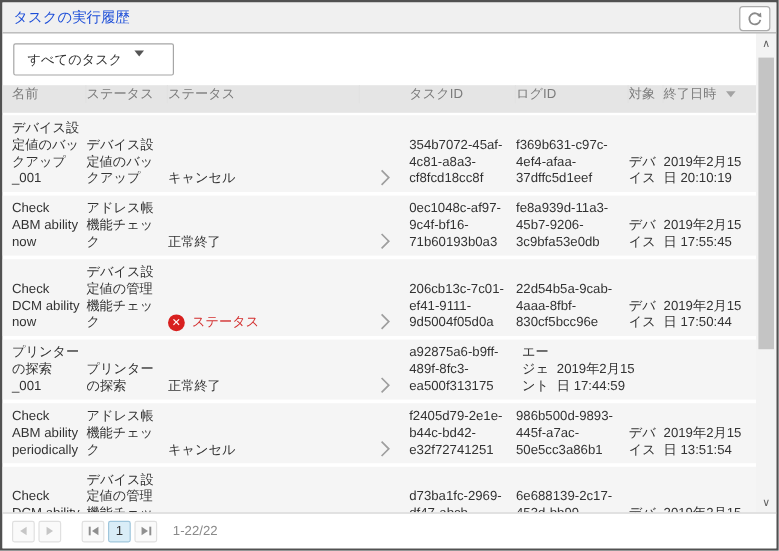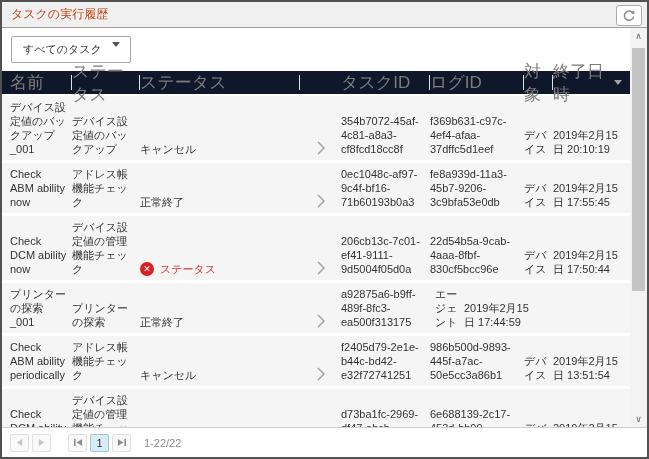--- a/index.html
+++ b/index.html
@@ -10,51 +10,51 @@
     position:relative; width:649px; height:459px;
     border:2px solid #515151; background:#fff; overflow:hidden;
   }
 
   
   .titlebar {
     position:relative; height:26px; background:#f0f0f0;
     border-bottom:1px solid #9e9e9e;
     display:flex; align-items:center; padding:0 9px;
   }
-  .titlebar .title { font-size:12px; color:#c2410c; }
+  .titlebar .title { font-size:12px; color:#1d4ed8; }
   .refresh-btn {
     position:absolute; right:5px; top:3px; width:26px; height:21px;
     background:#fff; border:1px solid #ababab; border-radius:3px;
     display:flex; align-items:center; justify-content:center; cursor:pointer; padding:0;
   }
 
   
   .body { position:relative; height:429px; }
   .scroll-area {
     position:absolute; left:0; top:0; right:17px; height:399px; overflow:hidden;
     background:#fff;
   }
 
   
   .filter-row { padding:8px 0 8px 9px; }
   .dropdown-btn {
     display:inline-flex; gap:10px;
     background:#fff; border:1px solid #a6a6a6; border-radius:2px;
-    padding:5px 10px 5px 11px; font-size:11px; color:#333; cursor:pointer;
+    padding:5px 24px 5px 11px; font-size:11px; color:#333; cursor:pointer;
     font-family:inherit;
   }
   .caret-down {
     width:0; height:0; border-left:4px solid transparent; border-right:4px solid transparent;
     border-top:5px solid #555;
   }
 
   
   .thead {
-    display:flex; align-items:center; background:#0f172a; height:23px;
-    margin-bottom:2px; font-size:17px; color:#7c7c7c;
+    display:flex; align-items:flex-start; background:#e5e5e5; height:23px;
+    margin-bottom:2px; font-size:11px; color:#7c7c7c;
   }
   .thead .cell { border-right:1px solid #e2e2e2; height:15px; display:flex; align-items:center; }
   .thead .cell:last-child, .thead .c-chev { border-right:none; }
   .sort-caret {
     width:0; height:0; margin-left:8px;
     border-left:4px solid transparent; border-right:4px solid transparent;
     border-top:5px solid #a3a3a3;
   }
 
   .row {

